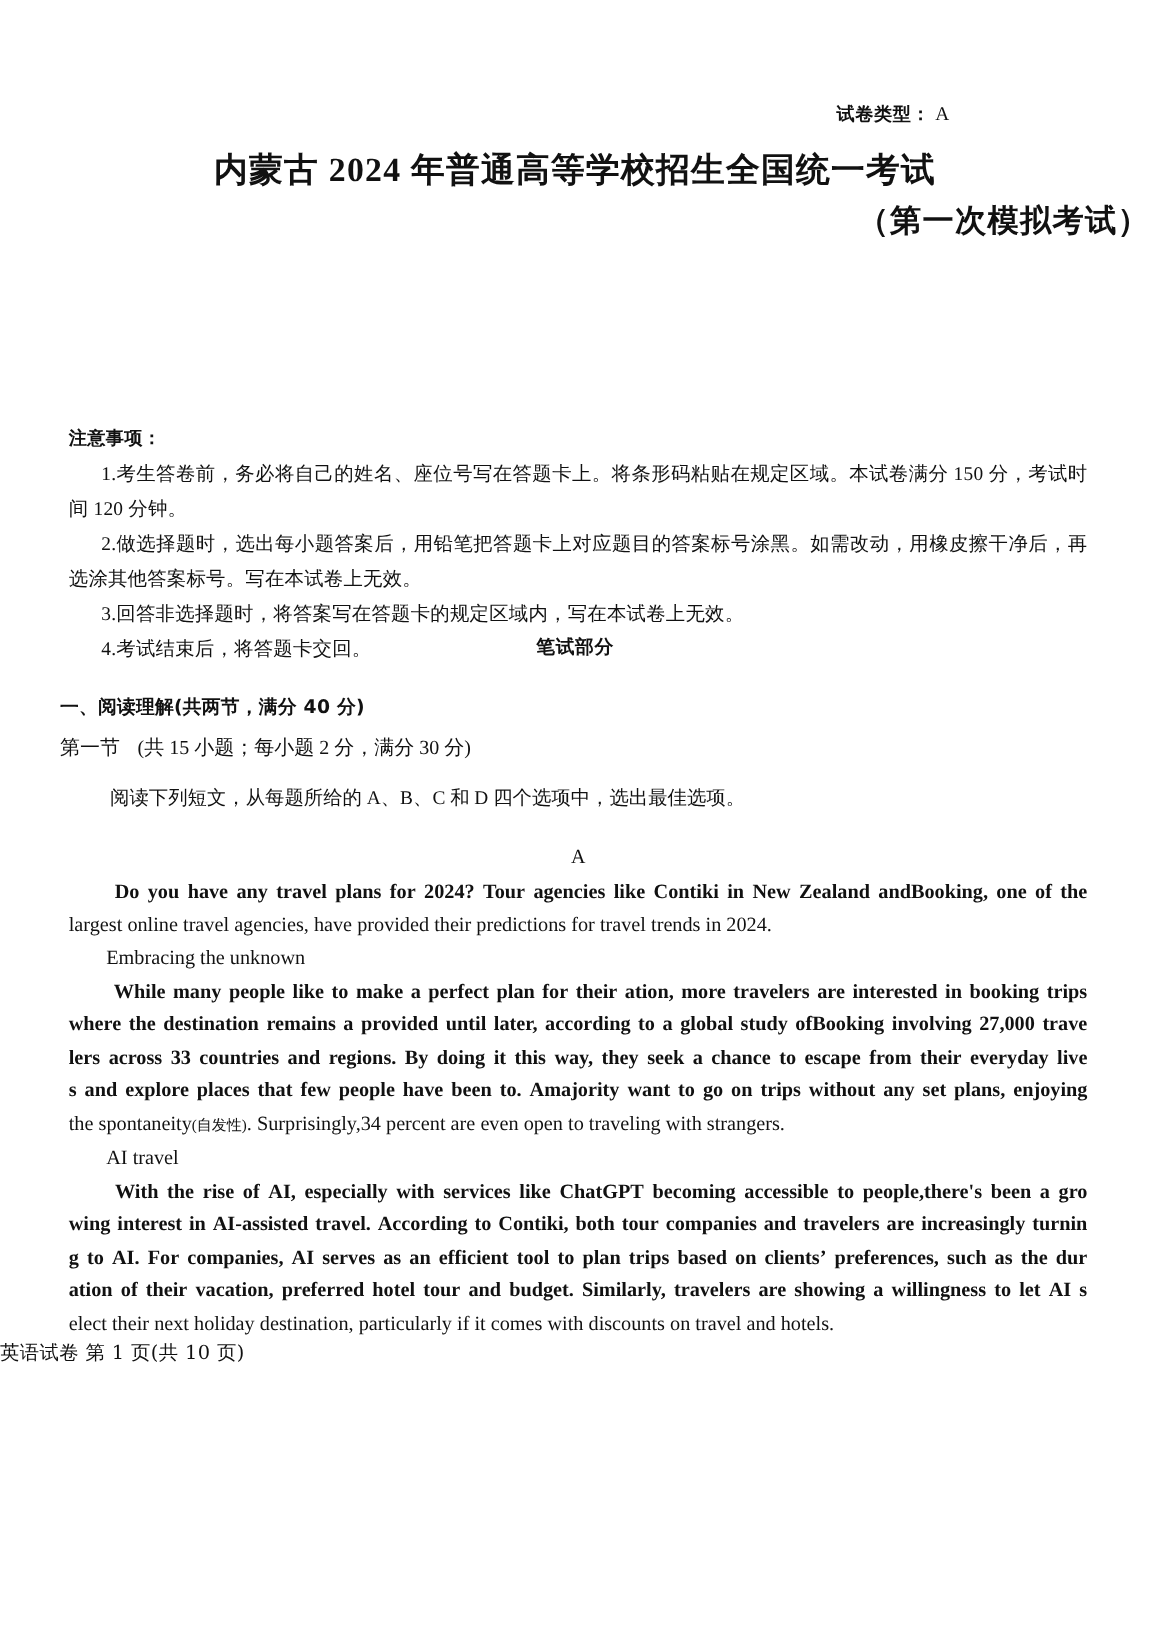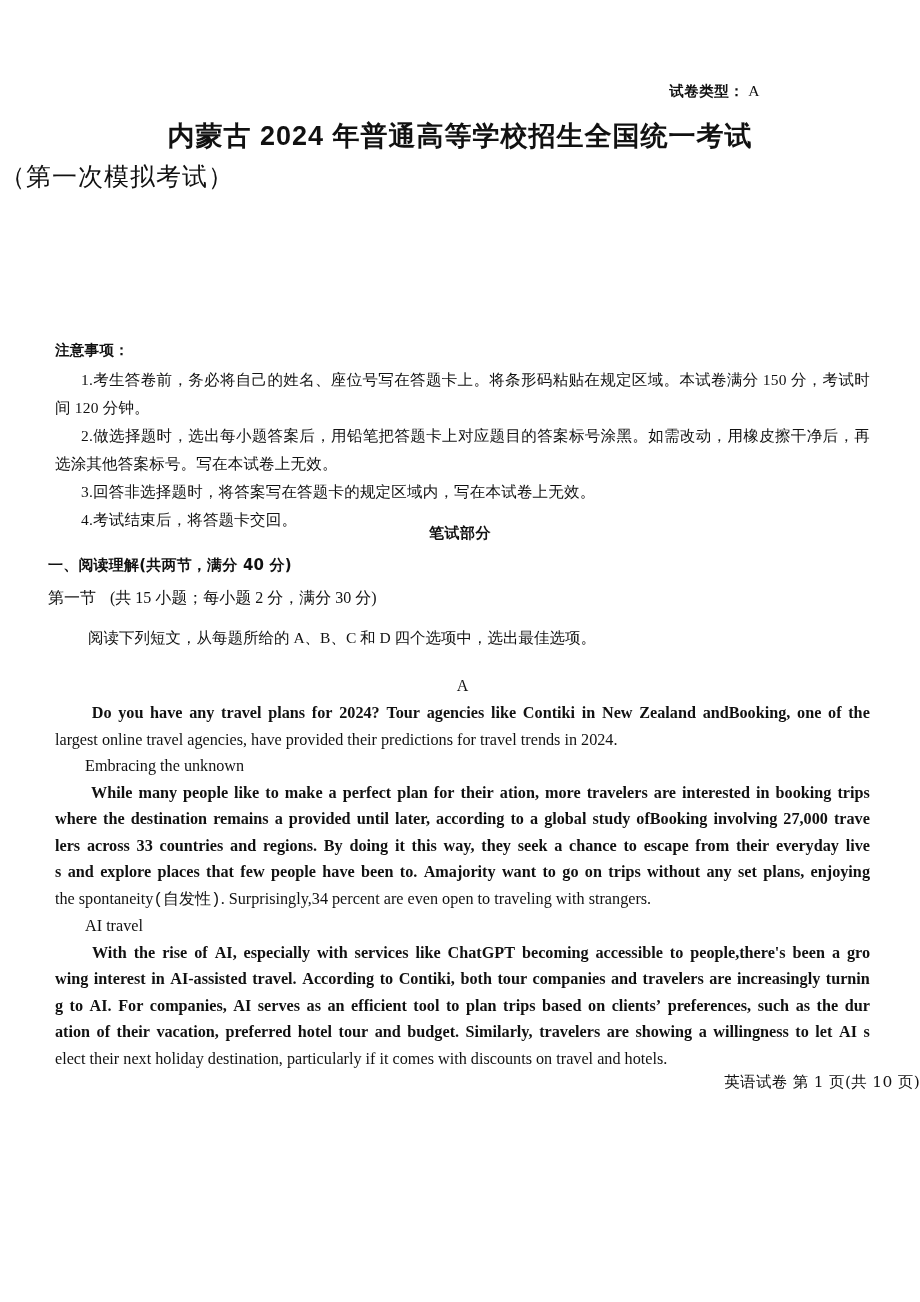--- a/index.html
+++ b/index.html
@@ -34,34 +34,34 @@
     white-space: nowrap;
   }
   .paper-type .lbl { font-family: "DejaVu Sans", sans-serif; font-weight: bold; font-size: 14.5px;}
   .paper-type .val { font-family: "Liberation Serif", serif; font-weight: normal; font-size: 15.5px; margin-left: 4px;}
 
   .main-title {
     position: absolute;
     top: 118px;
     left: 0; right: 0;
     text-align: center;
-    font-family: Liberation Sans, sans-serif;
+    font-family: Liberation Serif, serif;
     font-size: 27px;
     font-weight: bold;
     letter-spacing: 1px;
     white-space: nowrap;
   }
   .sub-title {
     position: absolute;
     top: 160px;
     left: 0; right: 0;
-    text-align: left;
+    text-align: right;
     font-family: "DejaVu Serif", serif;
     font-size: 25px;
-    font-weight: normal;
+    font-weight: bold;
     letter-spacing: 1px;
   }
 
   .subject-row {
     position: absolute;
     top: 238px;
     left: 0;
     width: 920px;
     height: 46px;
   }
@@ -103,21 +103,21 @@
     text-justify: inter-character;
     text-indent: 26px;
     margin: 0;
     letter-spacing: 0.2px;
   }
   .notice-p.nojust { text-align: left; }
 
   
   .written-part {
     position: absolute;
-    top: 524px;
+    top: 508px;
     left: 0; right: 0;
     text-align: center;
     font-family: "DejaVu Sans", sans-serif;
     font-size: 15px;
     font-weight: bold;
     letter-spacing: 0.5px;
   }
 
   .sec-one {
     position: absolute;
@@ -170,29 +170,29 @@
   
   .eng-line.just {
     display: flex;
     justify-content: space-between;
     white-space: nowrap;
     font-weight: bold;
   }
   .eng-line.just > span { display: inline-block; }
   .eng-line.last { display: block; }
   .eng-line .ind { display: inline-block; width: 30px; }
-  .eng-line .cn { font-family: Liberation Mono, monospace; font-size: 16px; }
+  .eng-line .cn { font-family: Liberation Serif, serif; font-size: 12px; }
 
   
   .footer {
     position: absolute;
     top: 1072px;
     left: 0;
     width: 920px;
-    text-align: right;
+    text-align: left;
     font-family: "DejaVu Serif", serif;
     font-size: 15.5px;
     letter-spacing: 0.3px;
   }
 </style>
 </head>
 <body>
 
 <div class="page">
 

